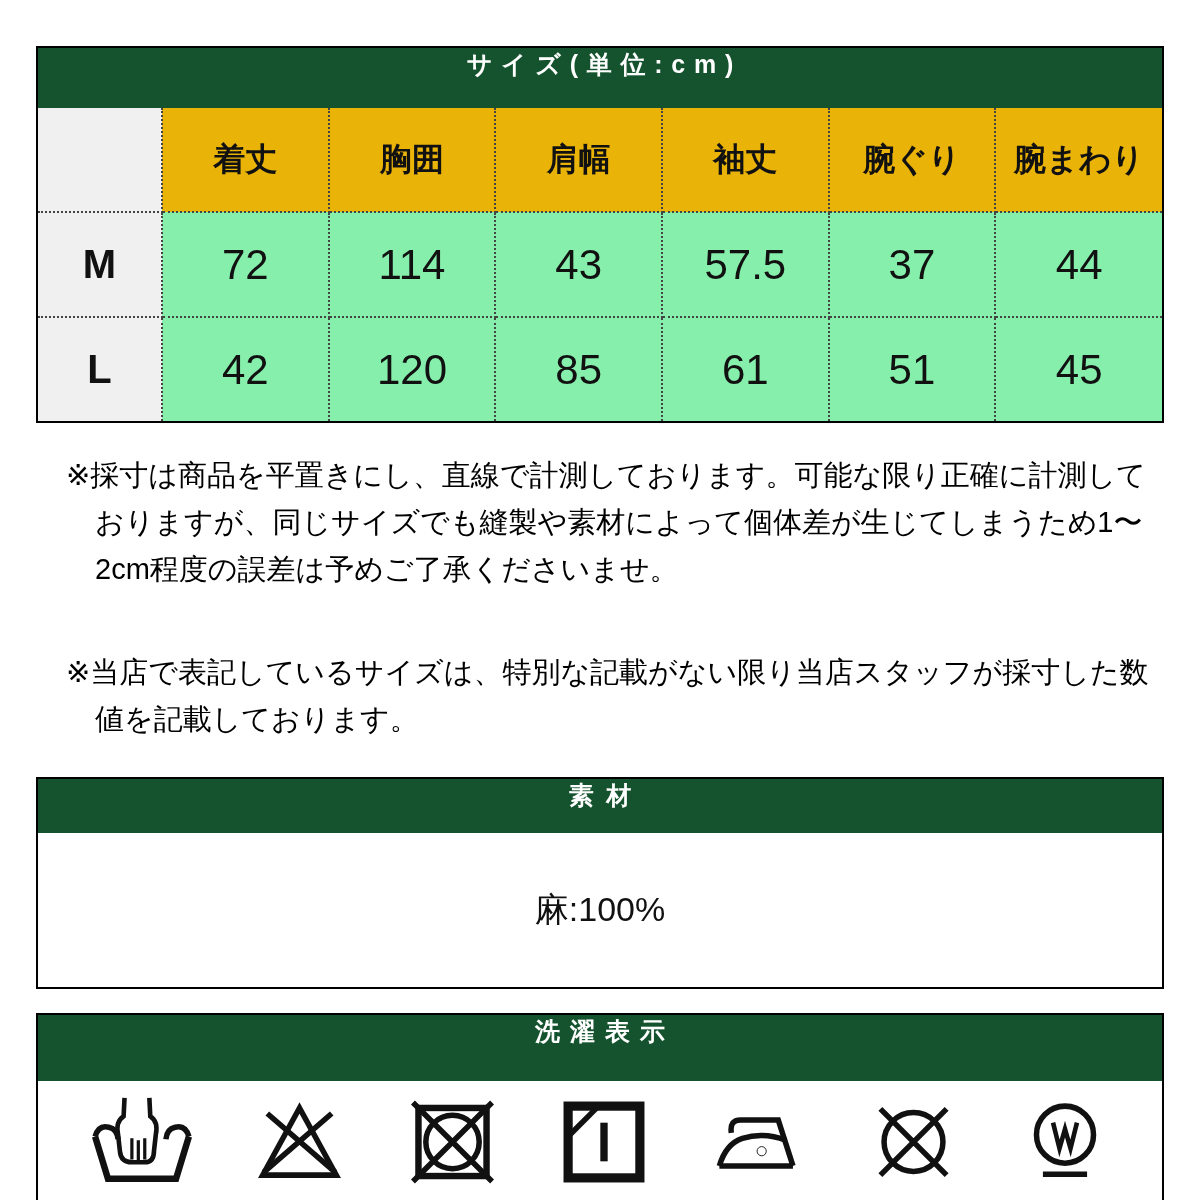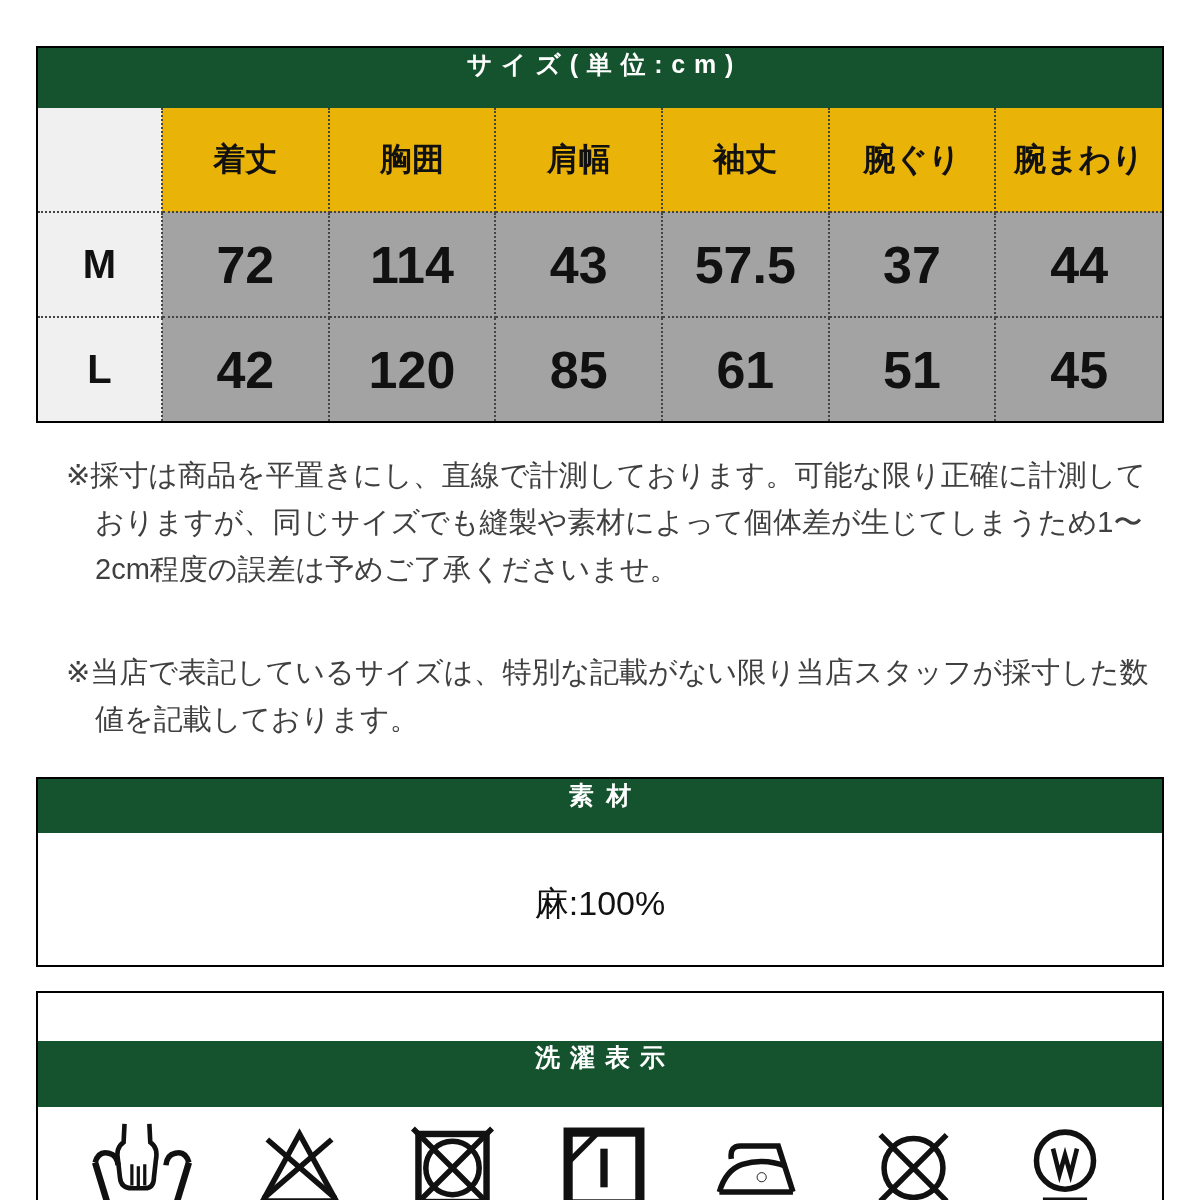--- a/index.html
+++ b/index.html
@@ -30,21 +30,21 @@
     font-weight: bold;
     font-size: 25px;
     letter-spacing: 0.35em;
     text-indent: 0.35em;
     display: flex;
     align-items: flex-start;
     justify-content: center;
   }
   .bar.size-bar { height: 60px; }
   .bar.material-bar { height: 54px; letter-spacing: 0.5em; text-indent: 0.5em; }
-  .bar.wash-bar { height: 66px; letter-spacing: 0.4em; text-indent: 0.4em; margin-top: 48px; }
+  .bar.wash-bar { height: 66px; letter-spacing: 0.4em; text-indent: 0.4em; }
 
   
   table.size-table {
     border-collapse: collapse;
     table-layout: fixed;
     width: 100%;
   }
   table.size-table col.label-col { width: 124px; }
   table.size-table th, table.size-table td {
     border-right: 2px dotted #444444;
@@ -61,48 +61,47 @@
     font-weight: bold;
     font-size: 32px;
   }
   table.size-table th.corner { background: #f0f0f0; }
   table.size-table th.row-label {
     background: #f0f0f0;
     font-weight: bold;
     font-size: 40px;
   }
   table.size-table td.value {
-    background: #a3a3a3;
-    font-size: 52px;
-    font-weight: bold;
+    background: #86efac;
+    font-size: 42px;
+    font-weight: normal;
   }
 
   
   .notes { margin-top: 26px; padding-left: 30px; }
   .note {
     width: 1085px;
     box-sizing: border-box;
     font-size: 29px;
     line-height: 1.62;
     padding-left: 29px;
     text-indent: -29px;
-    color: #404040;
+    color: #000000;
   }
   .note + .note { margin-top: 56px; }
 
   
   .material-section { margin-top: 34px; }
   .material-body {
-    height: 122px;
+    height: 154px;
     background: #ffffff;
     display: flex;
     align-items: center;
     justify-content: center;
     font-size: 34px;
-    margin-top: 10px;
   }
 
   
   .wash-section { margin-top: 24px; }
   .wash-body {
     height: 122px;
     background: #ffffff;
     display: flex;
     align-items: center;
     justify-content: center;

